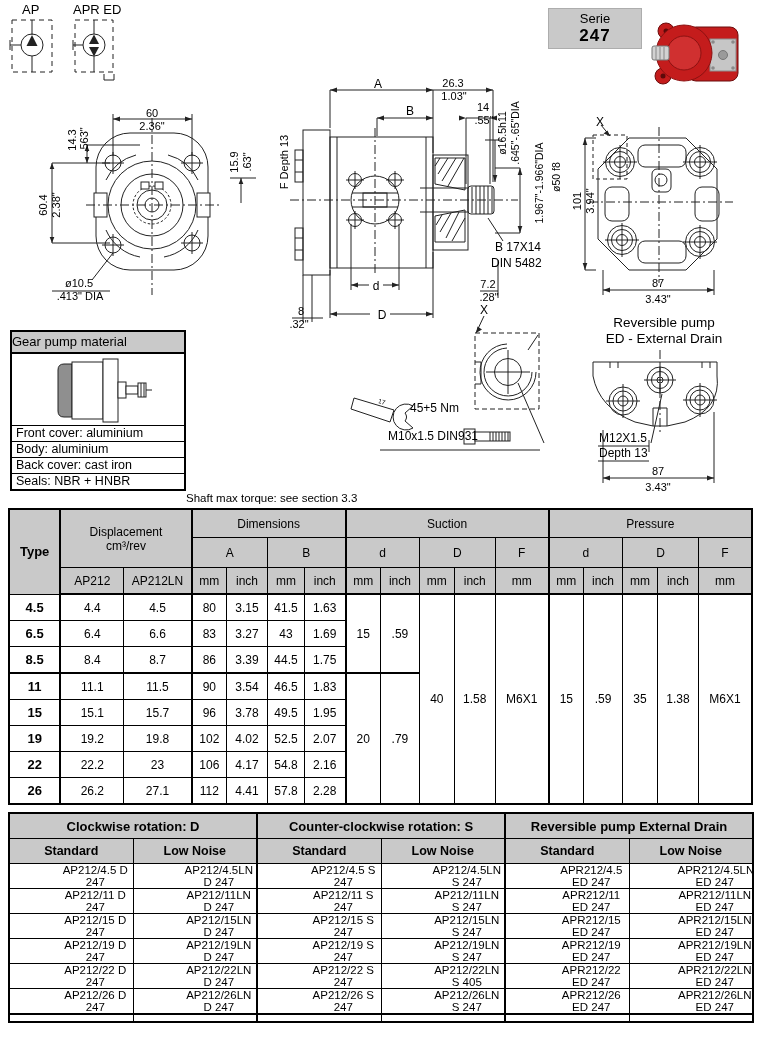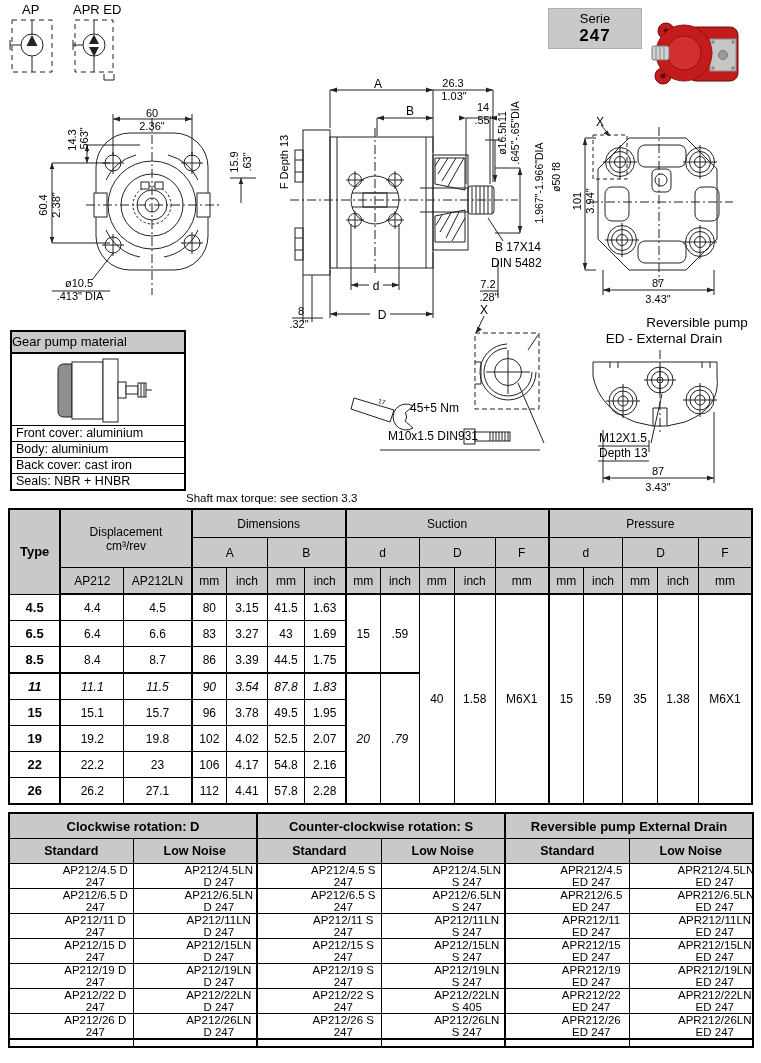--- a/index.html
+++ b/index.html
@@ -27,21 +27,21 @@
   .dimtable{left:8px;top:508px;width:745px;border:2px solid #000;}
   .dimtable th{background:#c9c9c9;font-weight:normal;font-size:12px;}
   .dimtable td{font-size:12px;height:25px;}
   .dimtable thead tr:nth-child(1) th{height:27px;}
   .dimtable thead tr:nth-child(2) th{height:29px;}
   .dimtable thead tr:nth-child(3) th{height:25px;}
   .dimtable .typeh{font-weight:bold;font-size:13px;}
   .dimtable .typec{font-weight:bold;font-size:13px;}
   .hb th{border-bottom:2px solid #000;}
   .g{border-left:2px solid #000 !important;}
-  .t2{border-top:2px solid #000 !important;font-style:italic;}
+  .t2{border-top:2px solid #000 !important;}
   .ordtable{left:8px;top:812px;width:745px;border:2px solid #000;}
   .ordtable th{background:#c9c9c9;font-weight:bold;height:24px;}
   .ordtable .grph{font-size:13px;}
   .ordtable .subh{font-size:12.5px;}
   .ordtable td{font-size:11.5px;height:23px;padding-left:48px;}
   .ordtable .stub td{height:6px;border-top:2px solid #000;}
 </style>
 </head>
 <body>
 
@@ -327,21 +327,21 @@
       <line x1="149" y1="165" x2="149" y2="190"></line>
     <line x1="38" y1="185" x2="149" y2="185"></line>
     <polygon class="fill" points="38,185 45,182.5 45,187.5"></polygon>
       <polygon class="fill" points="149,185 142,182.5 142,187.5"></polygon>
   </svg>
   <div class="lbl c" style="left:600px;top:122px;font-size:12px;">X</div>
   <div class="lbl v" style="left:578px;top:201px;">101</div>
   <div class="lbl v" style="left:591px;top:201px;">3.94"</div>
   <div class="lbl c" style="left:658px;top:284px;">87</div>
   <div class="lbl c" style="left:658px;top:300px;">3.43"</div>
-  <div class="lbl c" style="left:697px;top:323px;font-size:13.5px;">Reversible pump</div>
+  <div class="lbl c" style="left:664px;top:323px;font-size:13.5px;">Reversible pump</div>
   <div class="lbl c" style="left:664px;top:339px;font-size:13.5px;">ED - External Drain</div>
 
   <svg style="left:565px;top:350px;" width="196" height="145" viewBox="0 0 196 145">
     <line x1="28" y1="12" x2="152" y2="12"></line>
     <line x1="45" y1="12" x2="45" y2="18"></line>
       <line x1="53" y1="12" x2="53" y2="18"></line>
     <line x1="137" y1="12" x2="137" y2="18"></line>
       <line x1="145" y1="12" x2="145" y2="18"></line>
     <path d="M28,12 L28,26 Q34,58 70,72 L88,76 L102,76 L120,72 Q156,58 152,26 L152,12" stroke-linejoin="round"></path>
     <line x1="88" y1="58" x2="88" y2="76"></line>
@@ -517,21 +517,21 @@
         <td>3.39</td>
         <td>44.5</td>
         <td>1.75</td>
       </tr>
       <tr>
         <td class="typec t2">11</td>
         <td class="g t2">11.1</td>
         <td class="t2">11.5</td>
         <td class="g t2">90</td>
         <td class="t2">3.54</td>
-        <td class="t2">87.8</td>
+        <td class="t2">46.5</td>
         <td class="t2">1.83</td>
         <td rowspan="5" class="g t2">20</td>
         <td rowspan="5" class="t2">.79</td>
       </tr>
       <tr>
         <td class="typec">15</td>
         <td class="g">15.1</td>
         <td>15.7</td>
         <td class="g">96</td>
         <td>3.78</td>
@@ -595,28 +595,20 @@
     <tbody>
       <tr>
         <td>AP212/4.5 D 247</td>
         <td>AP212/4.5LN D 247</td>
         <td class="g">AP212/4.5 S 247</td>
         <td>AP212/4.5LN S 247</td>
         <td class="g">APR212/4.5 ED 247</td>
         <td>APR212/4.5LN ED 247</td>
       </tr>
       <tr>
-        <td>AP212/6.5 D 247</td>
-        <td>AP212/6.5LN D 247</td>
-        <td class="g">AP212/6.5 S 247</td>
-        <td>AP212/6.5LN S 247</td>
-        <td class="g">APR212/6.5 ED 247</td>
-        <td>APR212/6.5LN ED 247</td>
-      </tr>
-      <tr>
         <td>AP212/11 D 247</td>
         <td>AP212/11LN D 247</td>
         <td class="g">AP212/11 S 247</td>
         <td>AP212/11LN S 247</td>
         <td class="g">APR212/11 ED 247</td>
         <td>APR212/11LN ED 247</td>
       </tr>
       <tr>
         <td>AP212/15 D 247</td>
         <td>AP212/15LN D 247</td>

